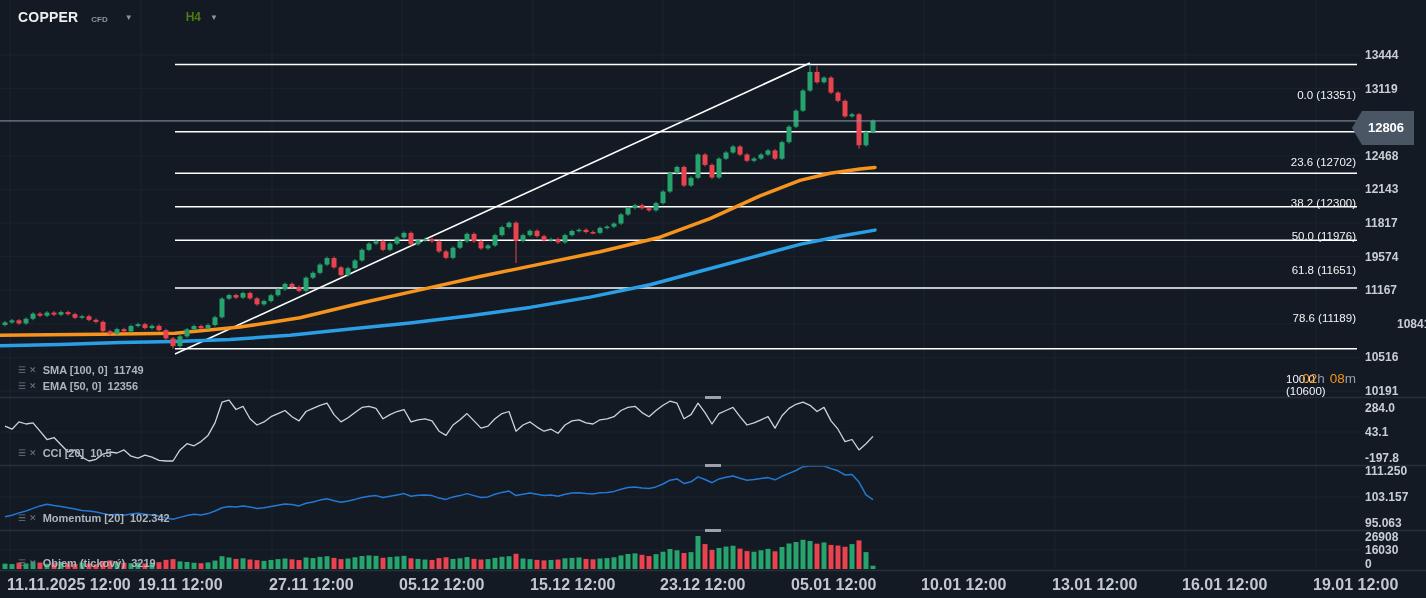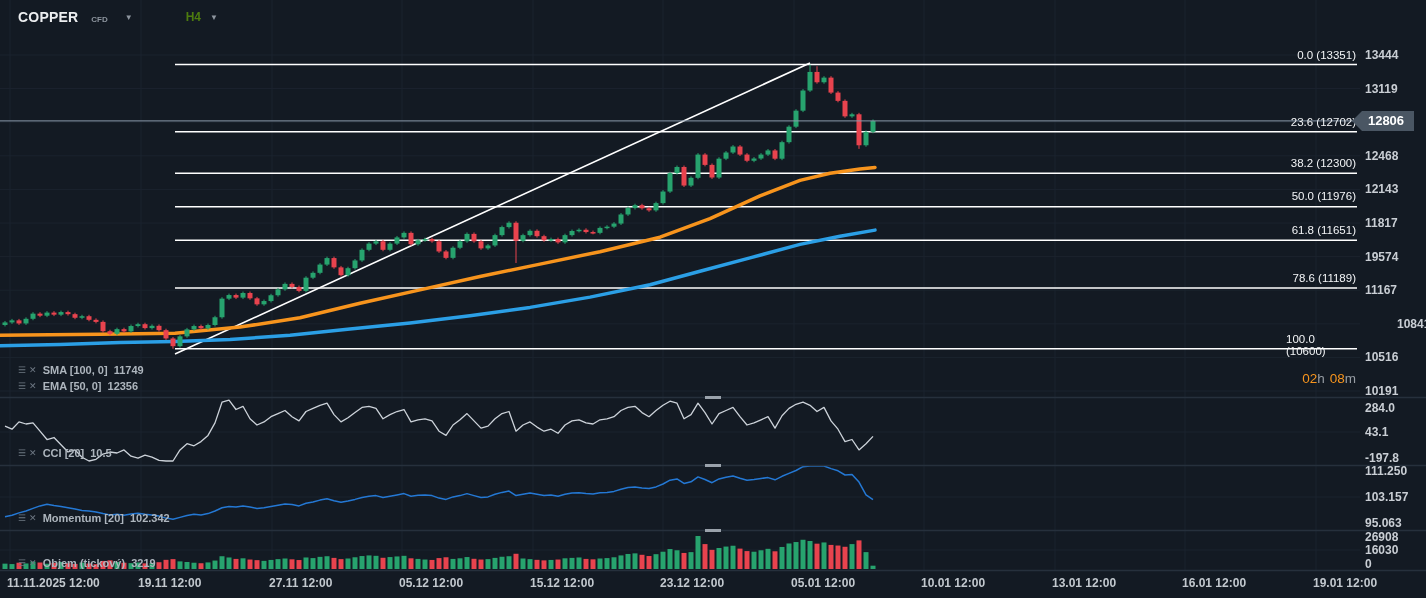--- a/index.html
+++ b/index.html
@@ -12,24 +12,24 @@
   .symbol-type{color:#8d959e;font-size:8px;font-weight:bold;margin-left:5px;}
   .caret{color:#8d959e;font-size:8px;margin-left:9px;align-self:center;}
   .tf-selector{display:flex;align-items:center;margin-left:53px;cursor:pointer;}
   .tf-label{color:#4d7c0f;font-size:12px;font-weight:bold;}
   .legend-row{position:absolute;display:flex;align-items:center;z-index:25;white-space:nowrap;}
   .legend-icon{color:#6e7883;font-size:9px;margin-right:3px;cursor:pointer;line-height:10px;}
   .legend-text{color:#adb5bd;font-size:11px;font-weight:bold;margin-left:3px;}
   .legend-val{color:#adb5bd;font-size:11px;font-weight:bold;margin-left:6px;}
   .axis-label{position:absolute;left:1365px;color:#c9ced4;font-size:12px;font-weight:bold;
               transform:translateY(-50%);z-index:20;}
-  .time-label{position:absolute;top:576px;color:#c2c8ce;font-size:12px;font-weight:bold;z-index:20;}
+  .time-label{position:absolute;top:576px;color:#c2c8ce;font-size:16px;font-weight:bold;z-index:20;}
   .fib-label{position:absolute;color:#f2f4f6;font-size:11.5px;font-weight:500;z-index:18;
-             transform:translateX(-100%);}
-  .price-badge{position:absolute;left:1352px;top:111px;width:62px;height:20px;background:#4a5663;
+             transform:translateX(-100%);margin-top:40px;}
+  .price-badge{position:absolute;left:1352px;top:111px;width:62px;height:34px;background:#4a5663;
                clip-path:polygon(10px 0,100% 0,100% 100%,10px 100%,0 50%);z-index:26;
                display:flex;align-items:center;justify-content:center;padding-left:6px;box-sizing:border-box;}
   .price-badge span{color:#fff;font-size:13px;font-weight:bold;}
   .countdown{position:absolute;top:371px;right:70px;font-size:13.5px;font-weight:normal;z-index:20;margin-left:43px;}
   .cd-num{color:#f7941d;} .cd-unit{color:#969ca3;}
   .price-axis{position:absolute;left:1360px;top:0;width:66px;height:570px;z-index:15;cursor:ns-resize;}
   .time-axis{position:absolute;left:0;top:571px;width:1426px;height:27px;z-index:15;cursor:ew-resize;}
 </style>
 </head>
 <body>

